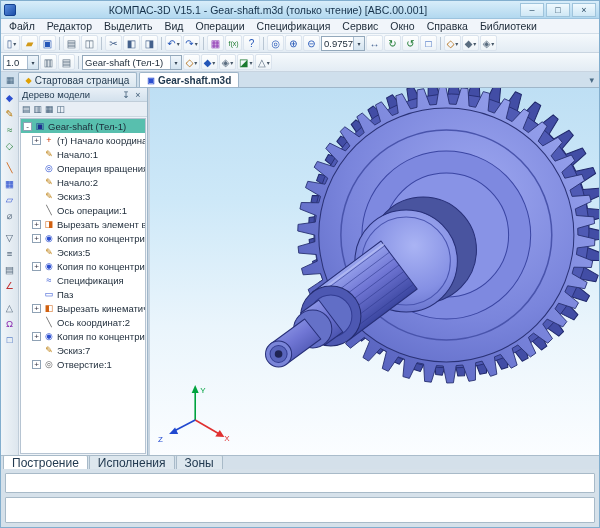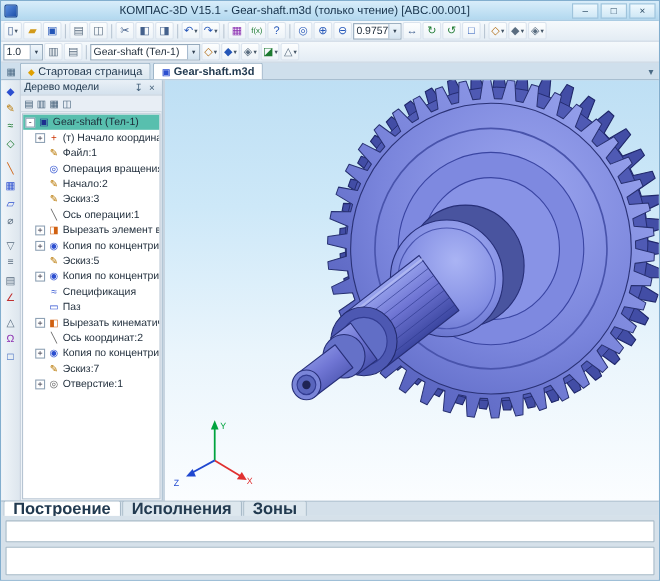--- a/index.html
+++ b/index.html
@@ -60,22 +60,22 @@
   .tspacer{flex:none;width:9px;}
   .ticon{flex:none;width:12px;text-align:center;font-size:9px;}
   .tlabel{overflow:hidden;}
   .splitter{flex:none;width:2px;background:#c7d4e0;}
   .viewport{flex:1;position:relative;min-width:0;
     background:linear-gradient(180deg,#bedff4 0%,#cde8f8 30%,#eaf5fc 65%,#fbfdff 100%);}
   .viewport svg{position:absolute;inset:0;width:100%;height:100%;}
   
   .bottomtabs{flex:none;height:14px;background:#d4e0ea;border-top:1px solid #aabccb;
     display:flex;align-items:flex-end;padding-left:2px;}
-  .btab{height:14px;display:flex;align-items:center;padding:0 8px;font-size:15px;color:#223a50;
-    background:#dde7ee;border:1px solid #a8bac8;border-bottom:none;margin-right:1px;border-radius:2px 2px 0 0;font-weight:bold;}
+  .btab{height:14px;display:flex;align-items:center;padding:0 8px;font-size:12px;color:#223a50;
+    background:#dde7ee;border:1px solid #a8bac8;border-bottom:none;margin-right:1px;border-radius:2px 2px 0 0;}
   .btab.active{background:#fff;}
   .bottompanel{flex:none;height:58px;background:#d6e1ea;padding:4px;display:flex;flex-direction:column;gap:4px;}
   .pbox{background:#fff;border:1px solid #a8bac8;border-radius:1px;}
   .pbox.msg{height:20px;flex:none;}
   .pbox.prop{flex:1;}
 </style>
 </head>
 <body>
 
 <div class="window">
@@ -83,20 +83,32 @@
   <div class="titlebar">
     <span class="appicon"></span>
     <span class="title-text">КОМПАС-3D V15.1 - Gear-shaft.m3d (только чтение) [ABC.00.001]</span>
     <span id="win-controls" style="display:flex;gap:2px;">
         <span class="winbtn">–</span>
         <span class="winbtn">□</span>
         <span class="winbtn">×</span>
       </span>
   </div>
 
+  <div class="menubar" id="menu-bar">
+      <span class="menu-item">Файл</span>
+      <span class="menu-item">Редактор</span>
+      <span class="menu-item">Выделить</span>
+      <span class="menu-item">Вид</span>
+      <span class="menu-item">Операции</span>
+      <span class="menu-item">Спецификация</span>
+      <span class="menu-item">Сервис</span>
+      <span class="menu-item">Окно</span>
+      <span class="menu-item">Справка</span>
+      <span class="menu-item">Библиотеки</span>
+    </div>
 
   <div class="toolbar" id="toolbar-main">
       <span class="tbtn">
         <span style="color: rgb(58, 90, 140);">▯</span>
         <span class="dd">▾</span>
       </span>
       <span class="tbtn">
         <span style="color: rgb(210, 154, 26);">▰</span>
       </span>
       <span class="tbtn">
@@ -276,21 +288,21 @@
             <span class="tlabel">Gear-shaft (Тел-1)</span>
           </div>
           <div class="trow" style="padding-left: 11px;">
             <span class="texp">+</span>
             <span class="ticon" style="color: rgb(204, 51, 0);">+</span>
             <span class="tlabel">(т) Начало координат</span>
           </div>
           <div class="trow" style="padding-left: 11px;">
             <span class="tspacer"></span>
             <span class="ticon" style="color: rgb(184, 119, 0);">✎</span>
-            <span class="tlabel">Файл:1</span>
+            <span class="tlabel">Начало:1</span>
           </div>
           <div class="trow" style="padding-left: 11px;">
             <span class="tspacer"></span>
             <span class="ticon" style="color: rgb(44, 79, 208);">◎</span>
             <span class="tlabel">Операция вращения:1</span>
           </div>
           <div class="trow" style="padding-left: 11px;">
             <span class="tspacer"></span>
             <span class="ticon" style="color: rgb(184, 119, 0);">✎</span>
             <span class="tlabel">Начало:2</span>

